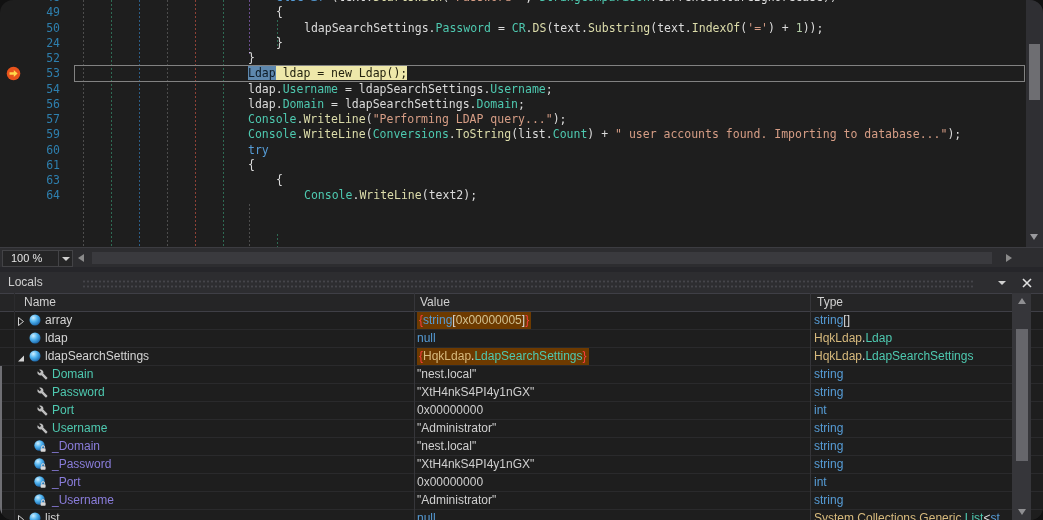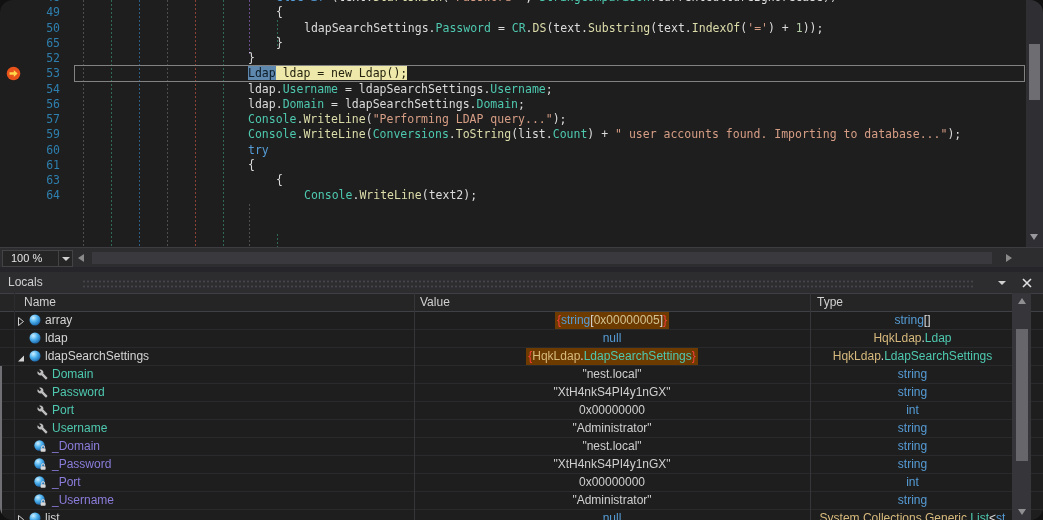--- a/index.html
+++ b/index.html
@@ -41,21 +41,21 @@
   #ltitle .txt{position:absolute;left:8px;top:0;line-height:21px;font-size:12px;color:#cfcfcf;}
   #ldots{position:absolute;left:82px;right:70px;top:7px;height:10px;
          background-image:radial-gradient(circle,#45454a 1px,transparent 1.2px);background-size:4px 5px;}
   #lmenu{position:absolute;left:995px;top:0;width:16px;height:21px;}
   #lmenu i{position:absolute;left:3px;top:9px;width:0;height:0;border-left:4.5px solid transparent;border-right:4.5px solid transparent;border-top:4.5px solid #cfcfcf;}
   #lclose{position:absolute;left:1018px;top:2px;width:18px;height:18px;}
   #lheader{position:absolute;left:0;top:21px;width:1043px;height:19px;background:#252526;
            border-top:1px solid #3f3f46;border-bottom:1px solid #3f3f46;box-sizing:border-box;}
   #lheader span{position:absolute;top:0;line-height:17px;font-size:12px;color:#d0d0d0;}
   .colsep{position:absolute;top:21px;bottom:0;width:1px;background:#36363a;z-index:4;}
-  #lrows{position:absolute;left:0;top:40px;width:1043px;bottom:0;overflow:hidden;text-align:center;}
+  #lrows{position:absolute;left:0;top:40px;width:1043px;bottom:0;overflow:hidden;}
   .lrow{position:relative;height:18px;border-bottom:1px solid #2a2a2c;box-sizing:border-box;font-size:12px;line-height:17px;white-space:pre;}
   .lrow .exp{position:absolute;left:16px;top:3px;}
   .lrow .ico{position:absolute;top:2px;}
   .lrow .nm{position:absolute;top:0;}
   .nm-plain{color:#d4d4d4}.nm-prop{color:#4ec9b0}.nm-field{color:#8a7ddb}
   .lrow .val{position:absolute;left:417px;top:0;width:390px;overflow:hidden;}
   .lrow .typ{position:absolute;left:814px;top:0;width:197px;overflow:hidden;}
   .vhl{display:inline-block;background:#6d3a00;padding:0 2px;}
   #lscroll{position:absolute;left:1013px;top:21px;width:18px;bottom:0;background:#36363a;}
   #ls-up{position:absolute;left:4.5px;top:5px;width:0;height:0;border-left:4.5px solid transparent;border-right:4.5px solid transparent;border-bottom:6px solid #8f8f92;}
@@ -89,21 +89,21 @@
         <div class="guide" style="left: 249px; top: 0px; height: 55px; background: repeating-linear-gradient(rgb(106, 77, 143) 0px, rgb(106, 77, 143) 2px, transparent 2px, transparent 4px);"></div>
         <div class="guide" style="left: 277px; top: 20px; height: 28px; background: repeating-linear-gradient(rgb(46, 107, 84) 0px, rgb(46, 107, 84) 2px, transparent 2px, transparent 4px);"></div>
         <div class="guide" style="left: 249px; top: 204px; height: 43px; background: repeating-linear-gradient(rgb(77, 77, 77) 0px, rgb(77, 77, 77) 2px, transparent 2px, transparent 4px);"></div>
         <div class="guide" style="left: 277px; top: 234px; height: 13px; background: repeating-linear-gradient(rgb(46, 107, 84) 0px, rgb(46, 107, 84) 2px, transparent 2px, transparent 4px);"></div>
       </div>
     <div id="cur-box"></div>
     <div id="code-lines">
         <div class="cl"><span class="ln">48</span><span class="ct" style="padding-left: 276px;"><span class="tk-k">else if</span><span class="tk-p"> (text.</span><span class="tk-m">StartsWith</span><span class="tk-p">(</span><span class="tk-s">"Password="</span><span class="tk-p">, </span><span class="tk-t">StringComparison</span><span class="tk-p">.</span><span class="tk-p">CurrentCultureIgnoreCase</span><span class="tk-p">))</span></span></div>
         <div class="cl"><span class="ln">49</span><span class="ct" style="padding-left: 276px;"><span class="tk-p">{</span></span></div>
         <div class="cl"><span class="ln">50</span><span class="ct" style="padding-left: 304px;"><span class="tk-p">ldapSearchSettings.</span><span class="tk-t">Password</span><span class="tk-p"> = </span><span class="tk-t">CR</span><span class="tk-p">.</span><span class="tk-m">DS</span><span class="tk-p">(text.</span><span class="tk-m">Substring</span><span class="tk-p">(text.</span><span class="tk-m">IndexOf</span><span class="tk-p">(</span><span class="tk-s">'='</span><span class="tk-p">) + </span><span class="tk-n">1</span><span class="tk-p">));</span></span></div>
-        <div class="cl"><span class="ln">65</span><span class="ct" style="padding-left: 276px;"><span class="tk-p">}</span></span></div>
+        <div class="cl"><span class="ln">24</span><span class="ct" style="padding-left: 276px;"><span class="tk-p">}</span></span></div>
         <div class="cl"><span class="ln">52</span><span class="ct" style="padding-left: 248px;"><span class="tk-p">}</span></span></div>
         <div class="cl"><span class="ln">53</span><span class="ct" style="padding-left: 248px;"><span class="chip-sel">Ldap</span><span class="chip-cur"> ldap = new Ldap();</span></span></div>
         <div class="cl"><span class="ln">54</span><span class="ct" style="padding-left: 248px;"><span class="tk-p">ldap.</span><span class="tk-t">Username</span><span class="tk-p"> = ldapSearchSettings.</span><span class="tk-t">Username</span><span class="tk-p">;</span></span></div>
         <div class="cl"><span class="ln">56</span><span class="ct" style="padding-left: 248px;"><span class="tk-p">ldap.</span><span class="tk-t">Domain</span><span class="tk-p"> = ldapSearchSettings.</span><span class="tk-t">Domain</span><span class="tk-p">;</span></span></div>
         <div class="cl"><span class="ln">57</span><span class="ct" style="padding-left: 248px;"><span class="tk-t">Console</span><span class="tk-p">.</span><span class="tk-m">WriteLine</span><span class="tk-p">(</span><span class="tk-s">"Performing LDAP query..."</span><span class="tk-p">);</span></span></div>
         <div class="cl"><span class="ln">59</span><span class="ct" style="padding-left: 248px;"><span class="tk-t">Console</span><span class="tk-p">.</span><span class="tk-m">WriteLine</span><span class="tk-p">(</span><span class="tk-t">Conversions</span><span class="tk-p">.</span><span class="tk-m">ToString</span><span class="tk-p">(list.</span><span class="tk-t">Count</span><span class="tk-p">) + </span><span class="tk-s">" user accounts found. Importing to database..."</span><span class="tk-p">);</span></span></div>
         <div class="cl"><span class="ln">60</span><span class="ct" style="padding-left: 248px;"><span class="tk-k">try</span></span></div>
         <div class="cl"><span class="ln">61</span><span class="ct" style="padding-left: 248px;"><span class="tk-p">{</span></span></div>
         <div class="cl"><span class="ln">63</span><span class="ct" style="padding-left: 276px;"><span class="tk-p">{</span></span></div>
         <div class="cl"><span class="ln">64</span><span class="ct" style="padding-left: 304px;"><span class="tk-t">Console</span><span class="tk-p">.</span><span class="tk-m">WriteLine</span><span class="tk-p">(text2);</span></span></div>

